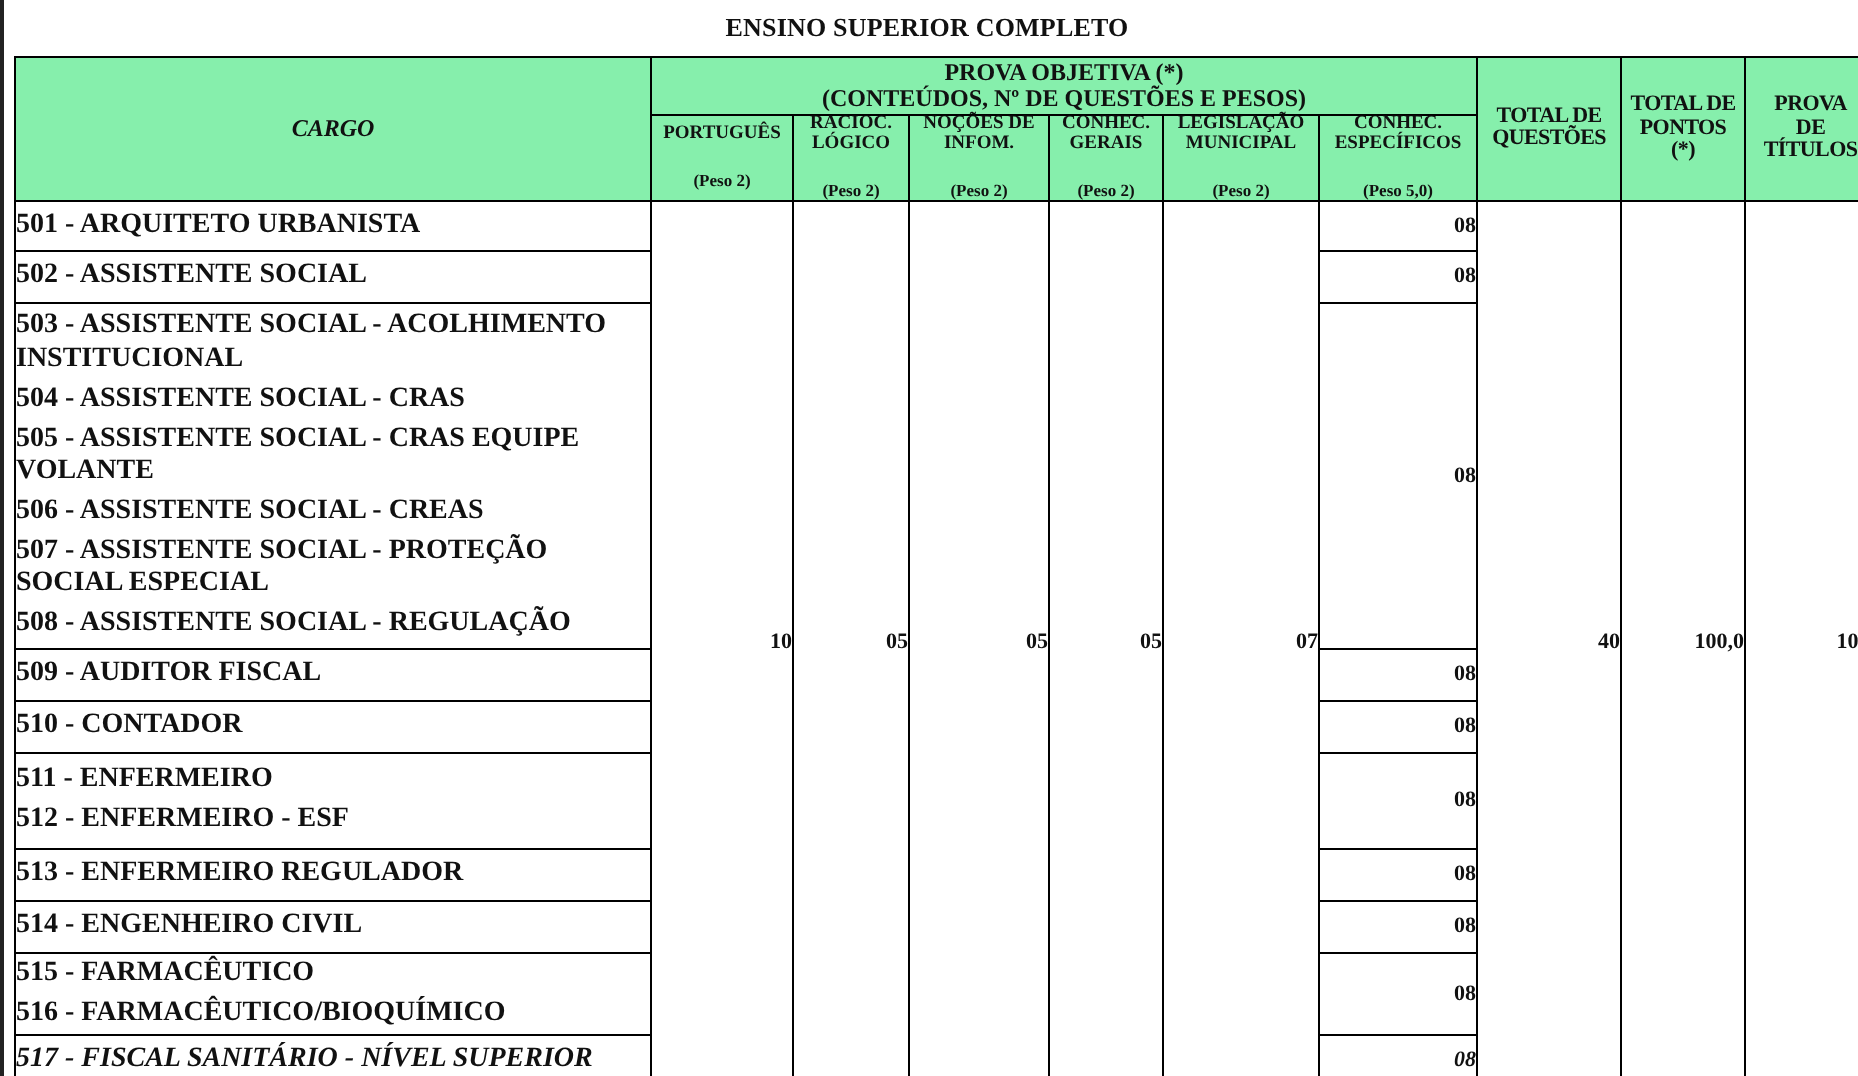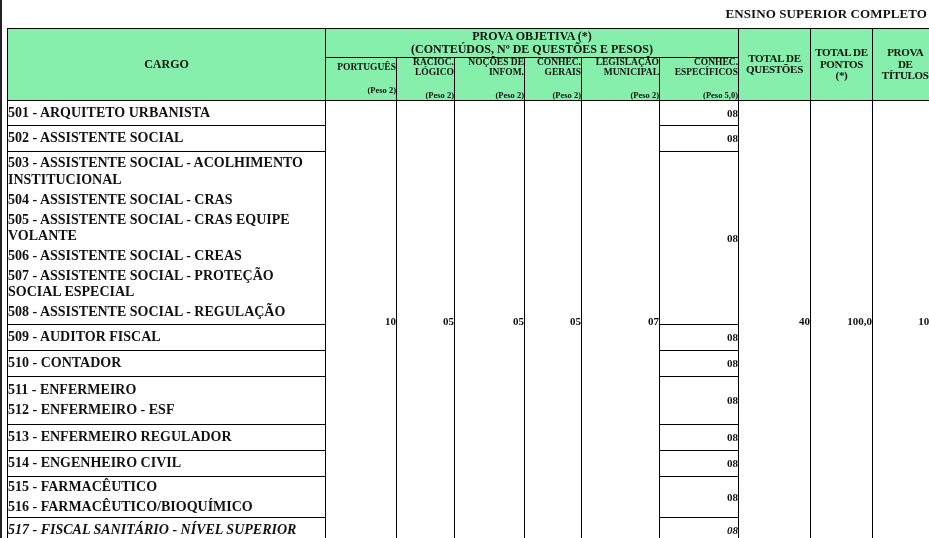--- a/index.html
+++ b/index.html
@@ -1,27 +1,27 @@
 <!DOCTYPE html>
 <html><head>
 <meta charset="utf-8">
 <style>
   html, body { margin: 0; padding: 0; background: #ffffff; }
   body { width: 929px; height: 538px; position: relative; overflow: hidden;
          font-family: "Liberation Serif", serif; color: #111; }
   .left-bar { position: absolute; left: 0; top: 0; width: 2px; height: 538px; background: #222; }
-  .title { position: absolute; left: 0; width: 927px; top: 6px; text-align: right;
+  .title { position: absolute; left: 0; width: 927px; top: 6px; text-align: center;
            font-weight: bold; font-size: 13px; letter-spacing: 0.1px; }
   table.grid { position: absolute; left: 7px; top: 28px; border-collapse: collapse;
                table-layout: fixed; width: 930px; }
   table.grid td, table.grid th { border: 1px solid #000; padding: 0; font-weight: bold; }
   th { background: #86efac; text-align: center; vertical-align: middle; line-height: 1.05; }
-  th.cargo-h { font-size: 12px; }
+  th.cargo-h { font-size: 12px; font-style: italic; }
   th.prova-h { font-size: 12px; height: 28px; }
-  th.sub { font-size: 9.5px; height: 36px; text-align: right; }
+  th.sub { font-size: 9.5px; height: 36px; }
   th.sub .peso { display: block; font-size: 8.5px; margin-top: 13px; }
   th.tot { font-size: 11px; letter-spacing: -0.3px; }
   td.cargo { font-size: 14px; text-align: left; vertical-align: middle; padding-left: 4px; line-height: 1.15; }
   td.cargo .line { display: block; padding: 2px 0; }
   td.num { font-size: 11px; text-align: right; vertical-align: middle; }
   table.grid tr:last-child td { border-bottom: 1px solid #be185d; font-style: italic; }
   .no-right { border-right: none !important; }
 </style>
 </head>
 <body>

